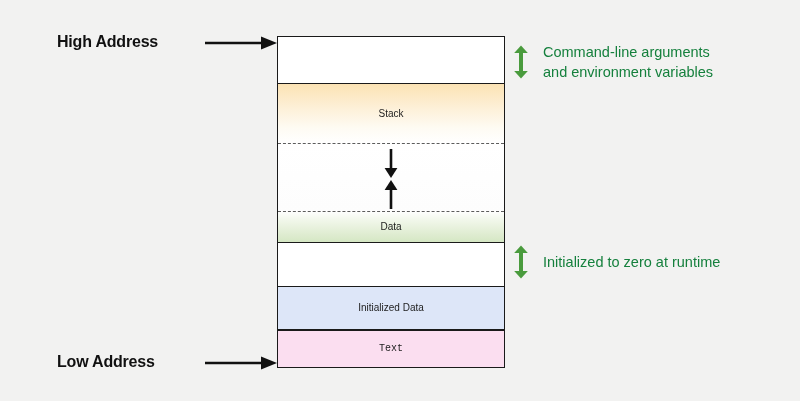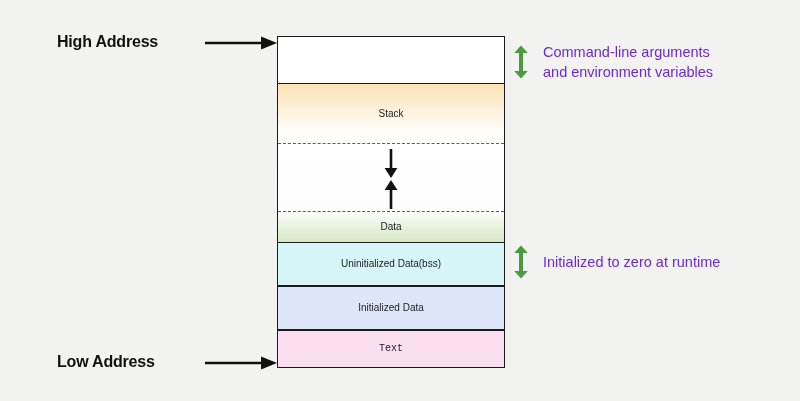--- a/index.html
+++ b/index.html
@@ -136,21 +136,21 @@
 
   
   .annotation {
     position: absolute;
     display: flex;
     align-items: center;
     gap: 14px;
   }
   .annotation-text {
     font-size: 14.5px;
-    color: #6d28d9;
+    color: #15803d;
     line-height: 1.38;
     white-space: pre-line;
   }
   .dbl-arrow {
     width: 16px;
     flex: 0 0 16px;
   }
   #annotation-args     { left: 513px; top: 42px; }
   #annotation-args .dbl-arrow { height: 34px; }
   #annotation-bss      { left: 513px; top: 245px; }
@@ -179,21 +179,20 @@
 
     <div class="seg" id="segment-args"></div>
 
     <div class="seg" id="segment-stack">Stack</div>
 
     <div class="seg" id="segment-gap"></div>
 
     <div class="seg" id="segment-heap"></div>
     <div class="seg" id="segment-heap-label">Data</div>
 
-    <div class="seg seg-divider" id="segment-bss">Uninitialized Data(bss)</div>
 
     <div class="seg seg-divider" id="segment-data">Initialized Data</div>
 
     <div class="seg" id="segment-text">Text</div>
 
     <div class="hline" id="line-args-stack"></div>
     <div class="hline" id="line-heap-bss"></div>
     <div class="hline" id="line-bss-data"></div>
     <div class="hline" id="line-data-text"></div>
 

